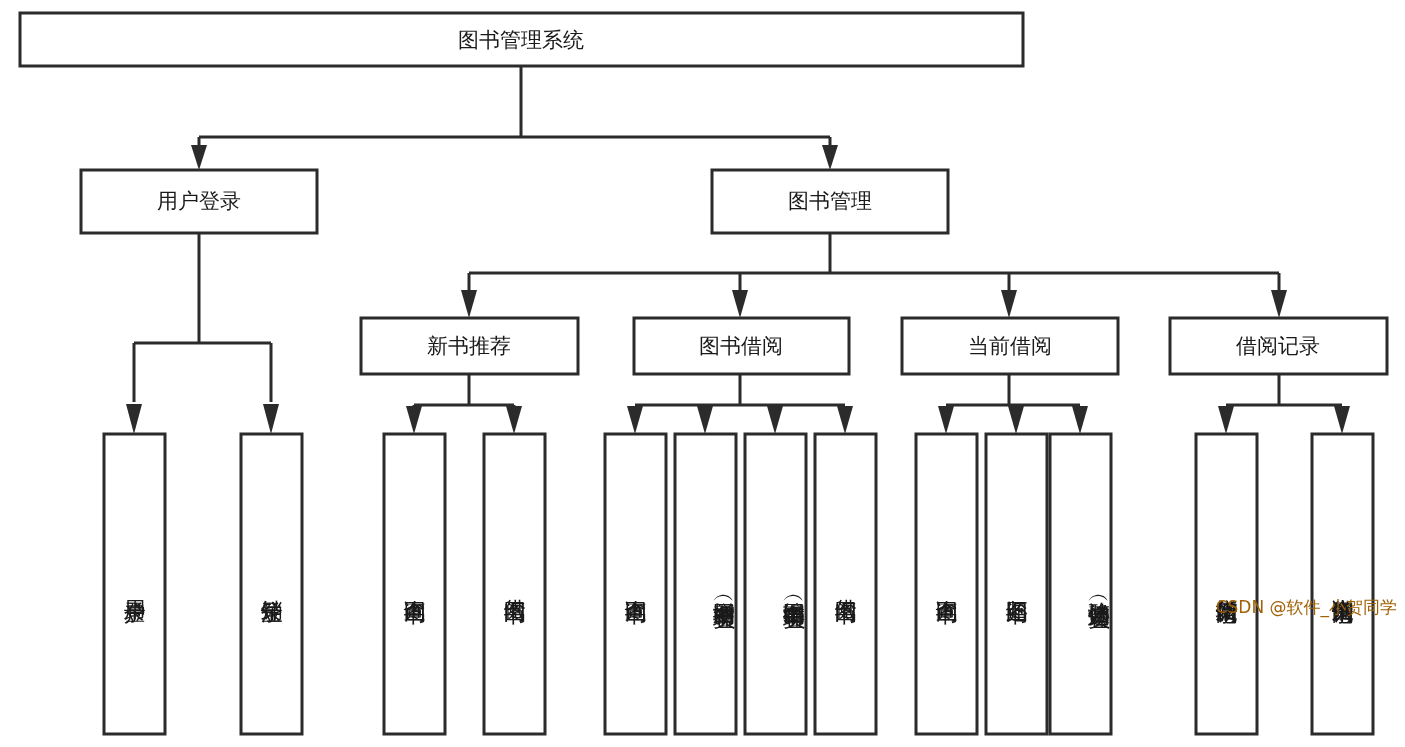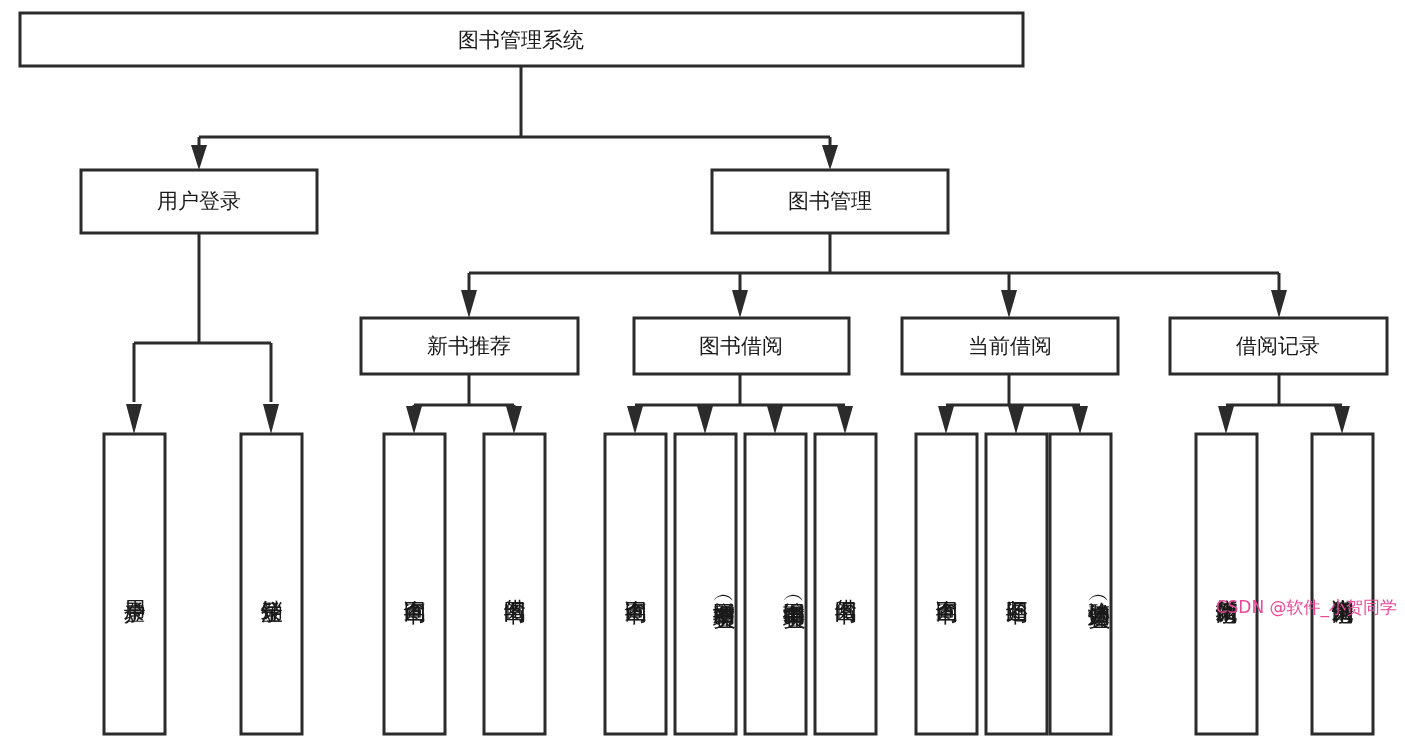--- a/index.html
+++ b/index.html
@@ -60,21 +60,21 @@
     color: #1a1a1a;
     white-space: nowrap;
     pointer-events: none;
   }
   .watermark {
     position: absolute;
     right: 8px;
     bottom: 6px;
     font-family: "DejaVu Sans", "Liberation Sans", sans-serif;
     font-size: 17px;
-    color: #ec4899;
+    color: #a16207;
     white-space: nowrap;
   }
 </style>
 </head>
 <body>
 
 <div id="diagram-root">
 
   <svg id="tree-svg" viewBox="0 0 1405 747">
 

